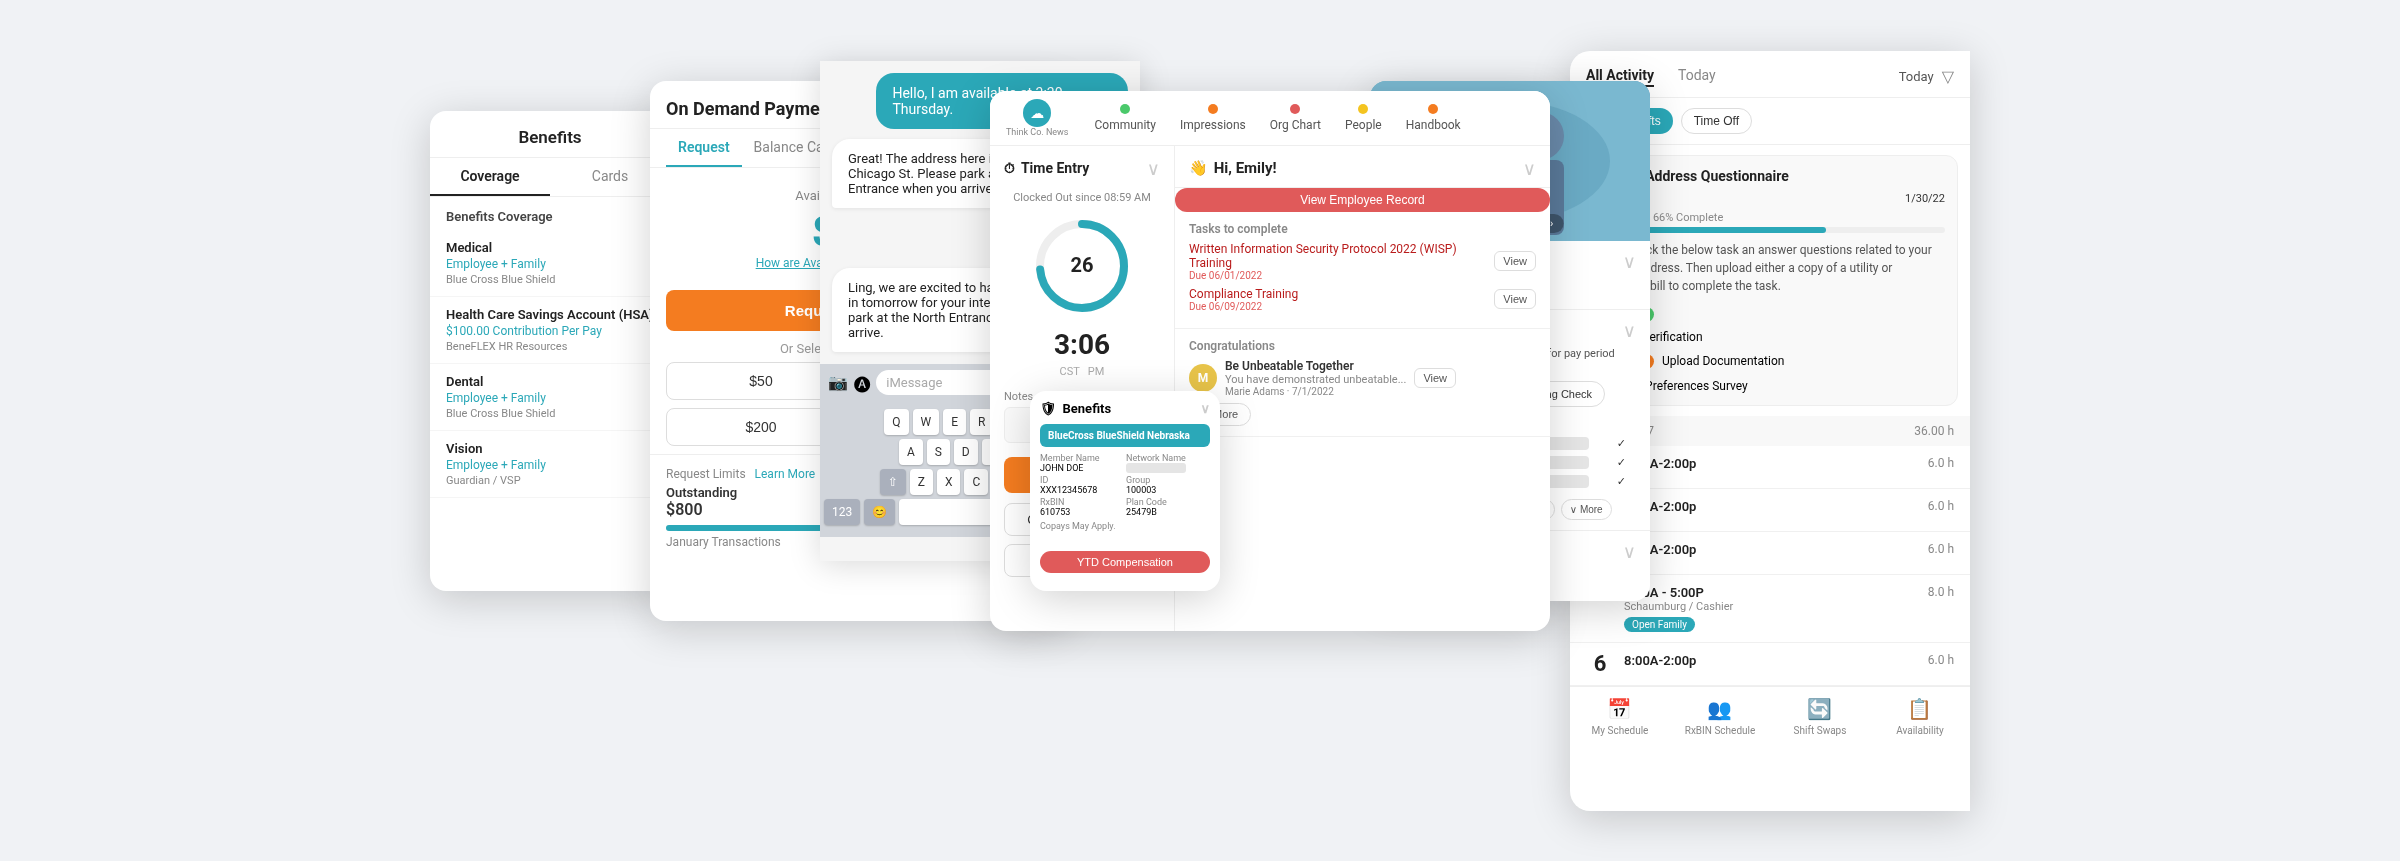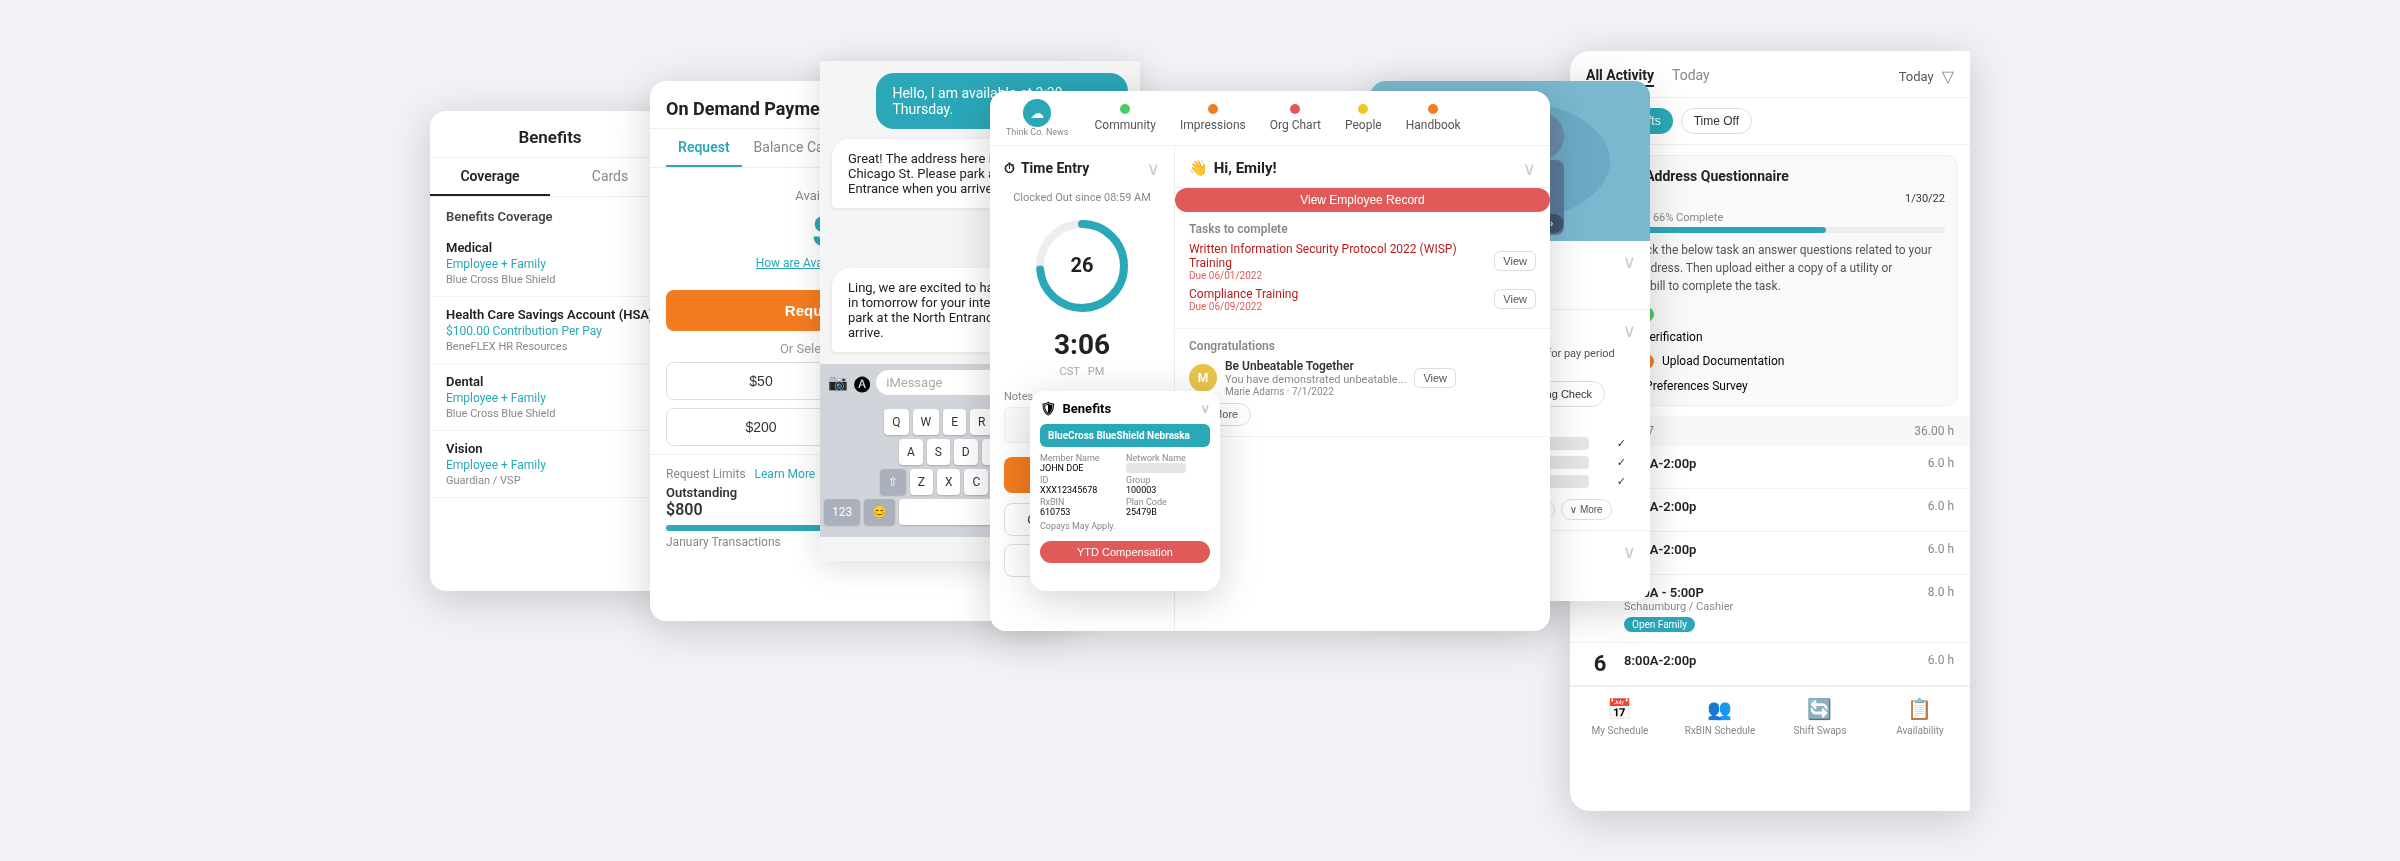--- a/index.html
+++ b/index.html
@@ -709,21 +709,21 @@
     }
     .activity-header {
       display: flex;
       align-items: center;
       justify-content: space-between;
       padding: 16px 16px 10px;
       border-bottom: 1px solid #eee;
     }
     .activity-tabs {
       display: flex;
-      gap: 18px;
+      gap: 24px;
     }
     .activity-tab {
       font-size: 14px;
       color: #888;
       cursor: pointer;
       padding-bottom: 2px;
     }
     .activity-tab.active {
       color: #222;
       font-weight: 700;
@@ -1400,16 +1400,16 @@
       <div>
         <div style="color:#888;">RxBIN</div>
         <div>610753</div>
       </div>
       <div>
         <div style="color:#888;">Plan Code</div>
         <div>25479B</div>
       </div>
     </div>
     <div style="font-size:9px;color:#888;margin-top:4px;">Copays May Apply.</div>
-    <button style="margin-top:10px;background:#e05a5a;color:#fff;border:none;border-radius:14px;padding:5px 12px;font-size:11px;cursor:pointer;width:100%;">YTD Compensation</button>
+    <button style="margin-top:20px;background:#e05a5a;color:#fff;border:none;border-radius:14px;padding:5px 12px;font-size:11px;cursor:pointer;width:100%;">YTD Compensation</button>
   </div>
 
 </div>
 
 </body></html>

